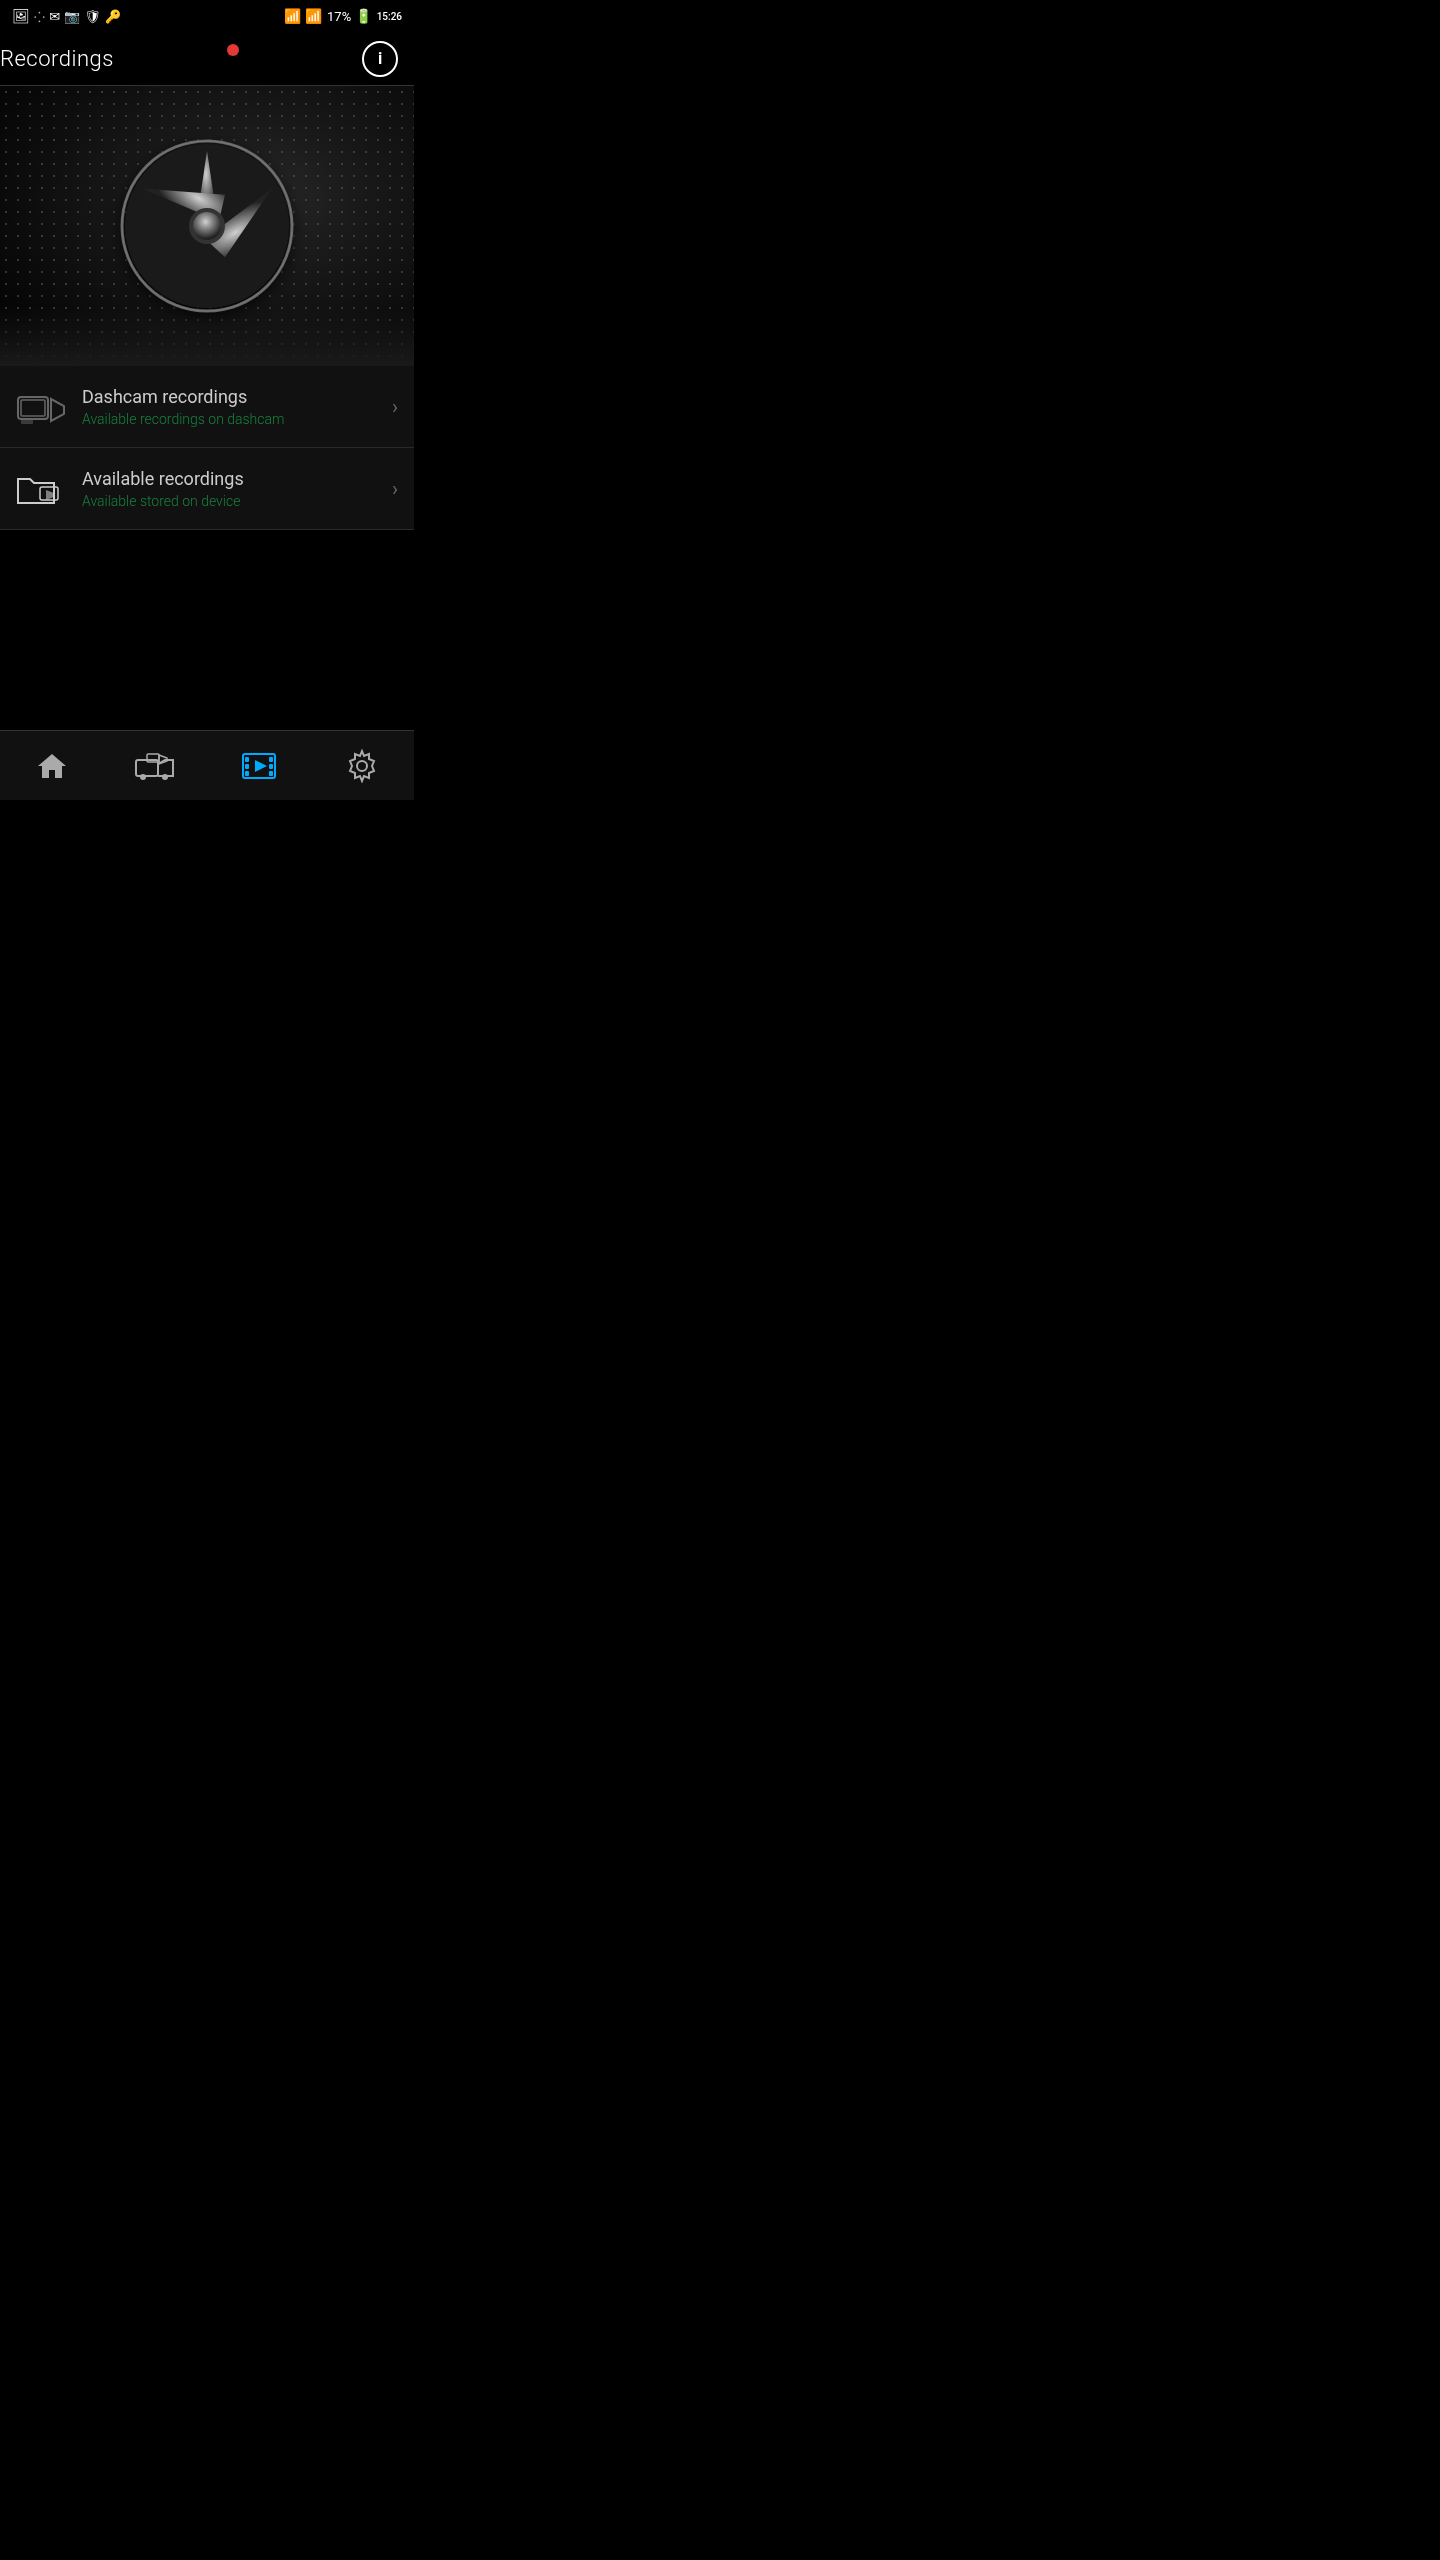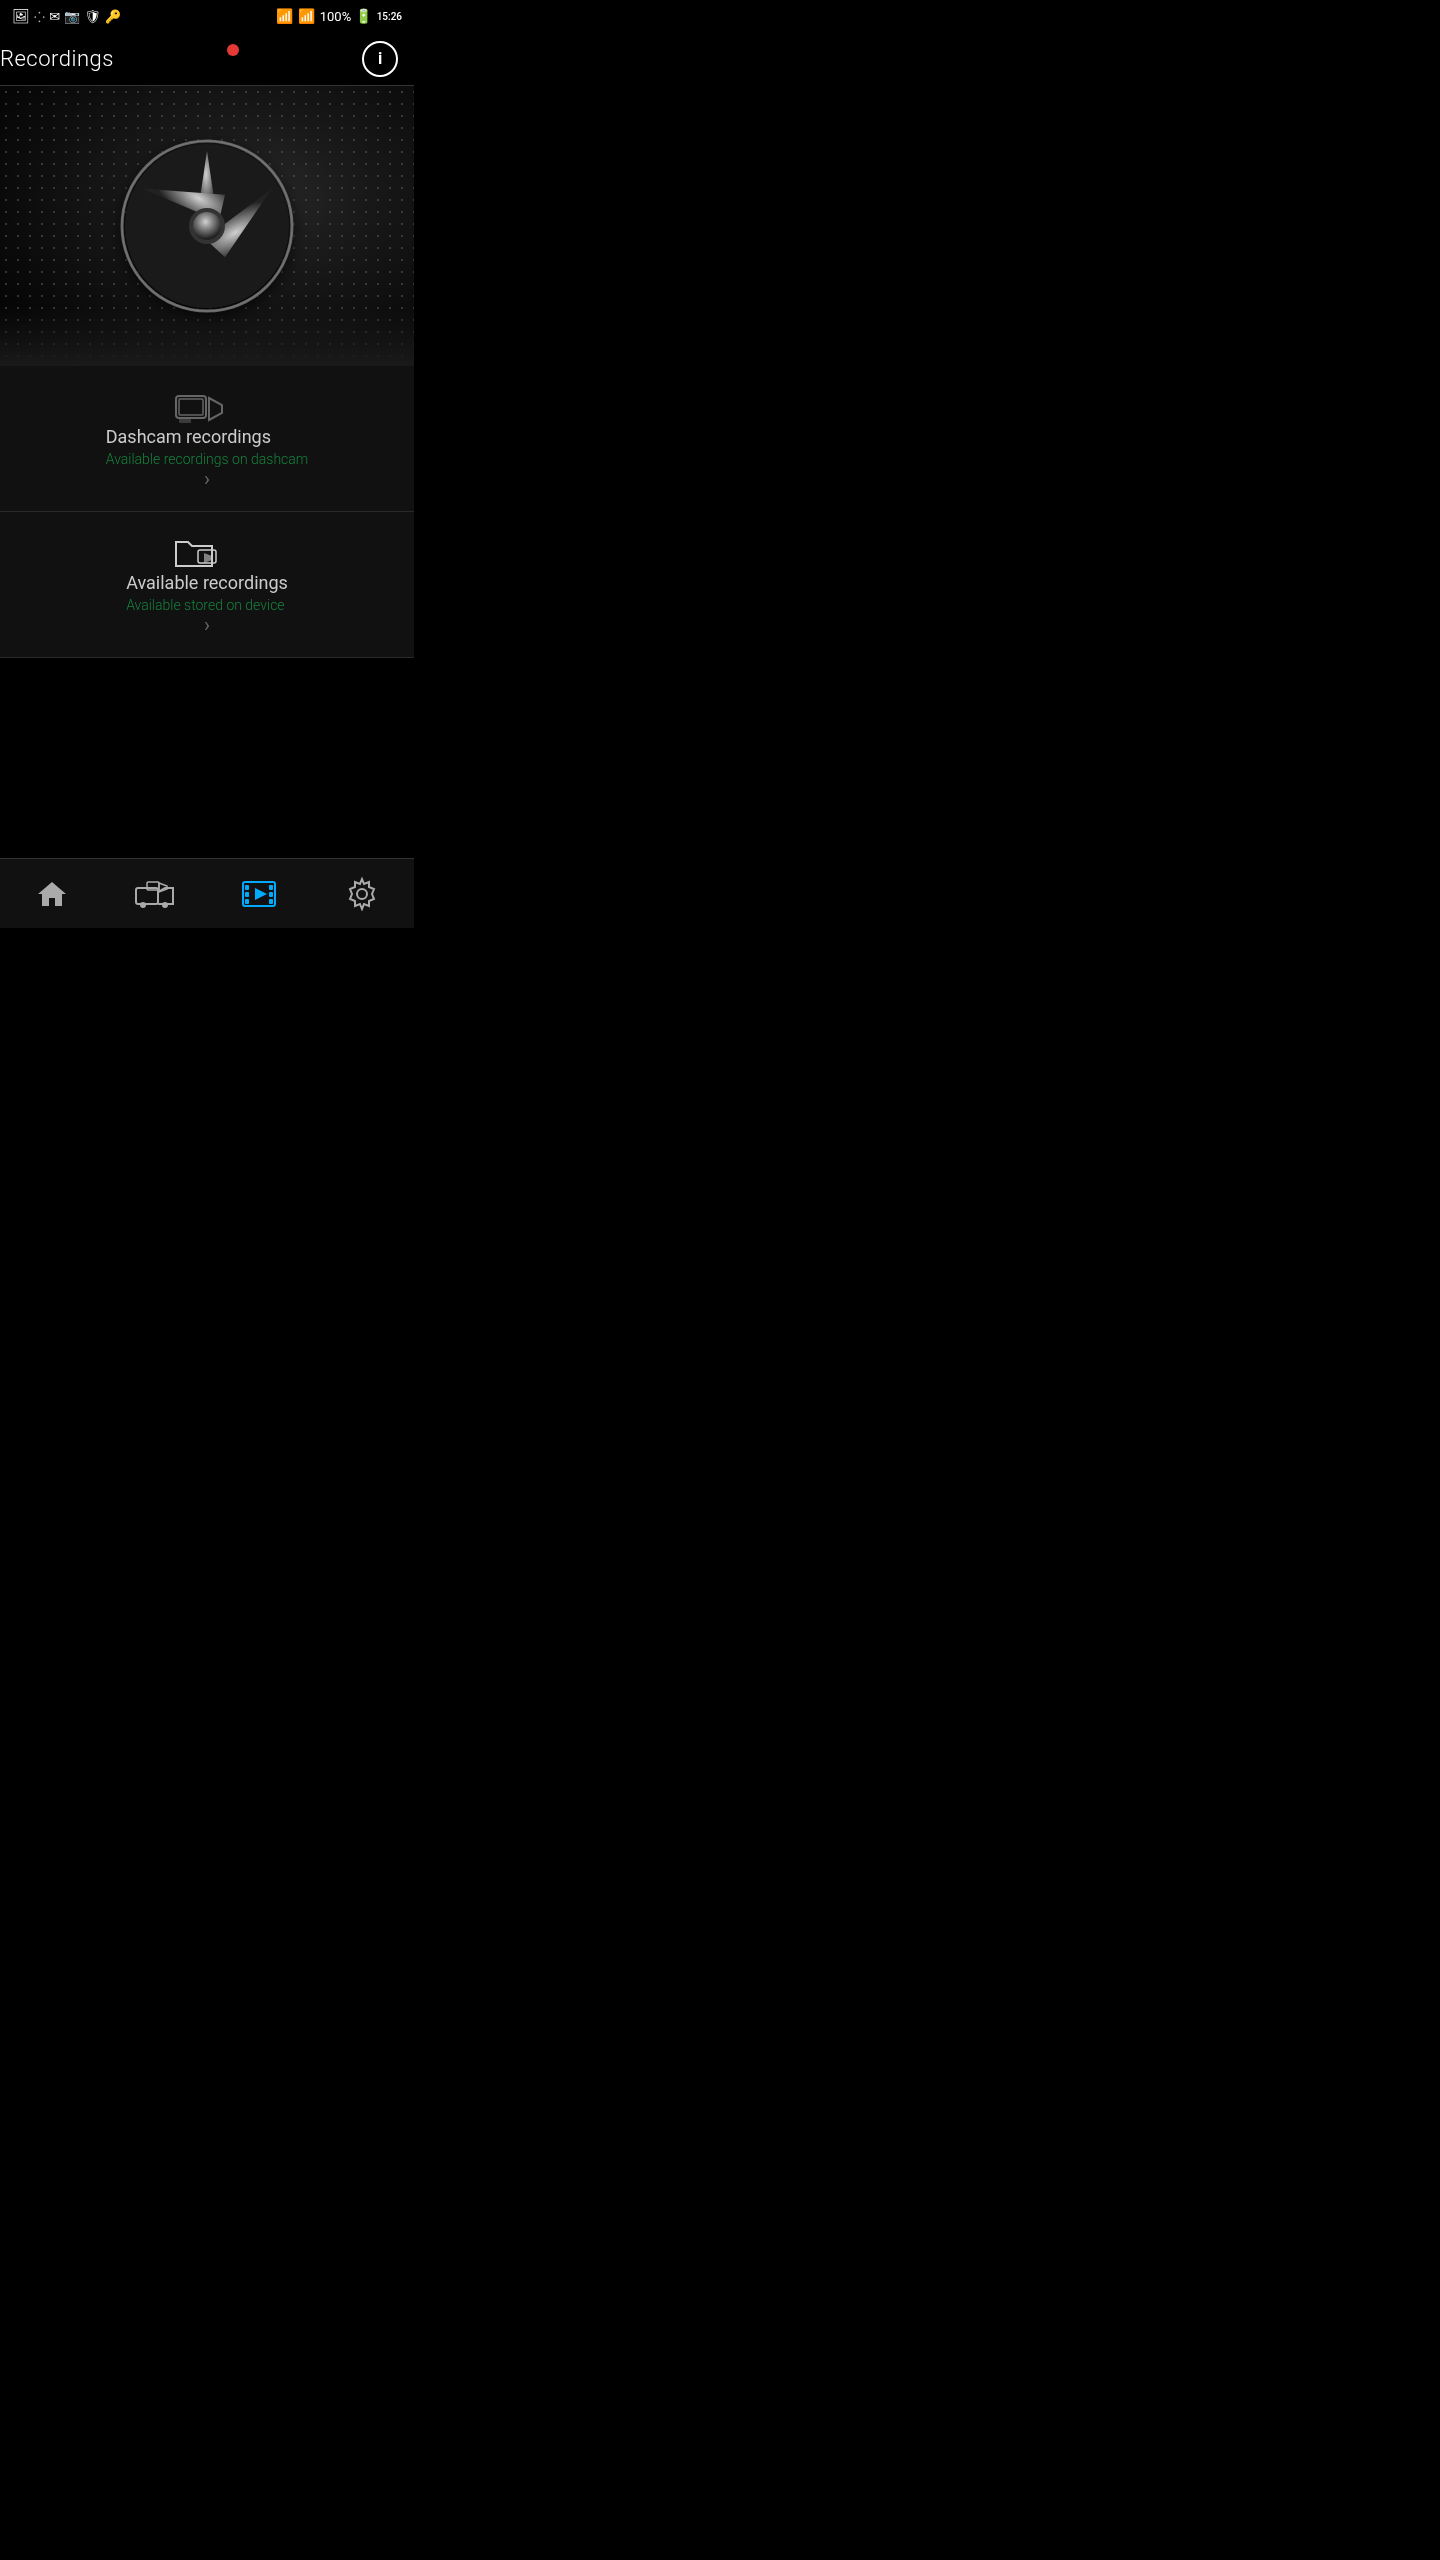--- a/index.html
+++ b/index.html
@@ -132,21 +132,20 @@
     }
 
     .menu-item {
       display: flex;
       align-items: center;
       padding: 20px 16px;
       border-bottom: 1px solid #2a2a2a;
       cursor: pointer;
       background: #111;
       position: relative;
-      flex-direction: column;
     }
 
     .menu-icon {
       width: 50px;
       height: 40px;
       display: flex;
       align-items: center;
       justify-content: center;
       margin-right: 16px;
       flex-shrink: 0;
@@ -216,21 +215,21 @@
     <span style="font-size:14px;">🖼</span>
     <span style="font-size:14px; color:#aaa;">⁘</span>
     <span style="font-size:13px;">✉</span>
     <span style="font-size:13px;">📷</span>
     <span style="font-size:13px;">🛡</span>
     <span style="font-size:13px;">🔑</span>
   </div>
   <div class="status-right">
     <span style="font-size:14px;">📶</span>
     <span style="font-size:14px;">📶</span>
-    <span>100%</span>
+    <span>17%</span>
     <span style="font-size:14px;">🔋</span>
     <span style="font-weight:500; font-size:10px;">15:26</span>
   </div>
 </div>
 
 <div class="main-content">
 
   <div class="header">
     <div class="header-recording-dot"></div>
     <span class="header-title">Recordings</span>

